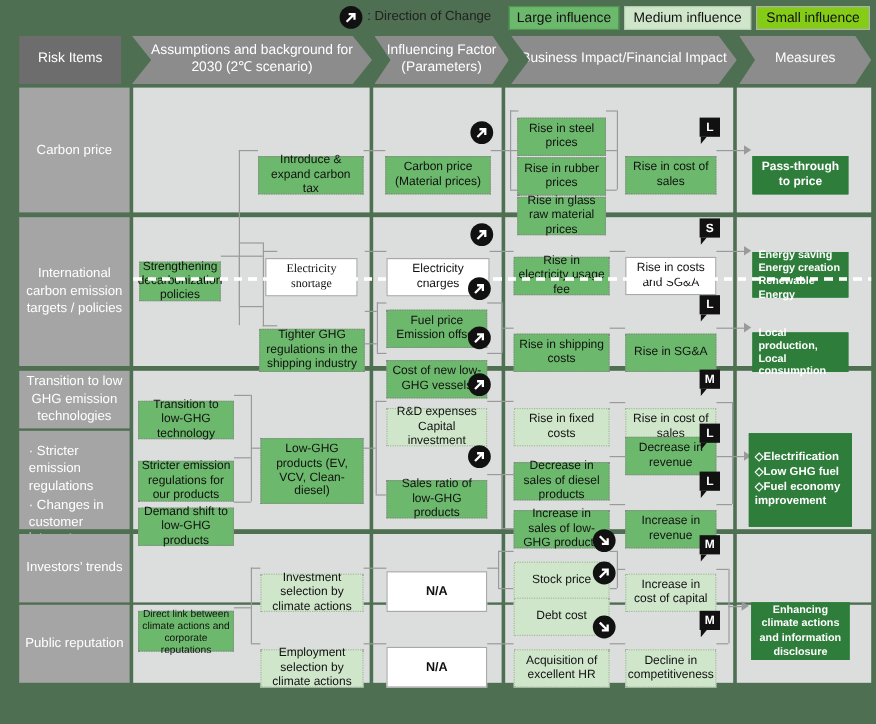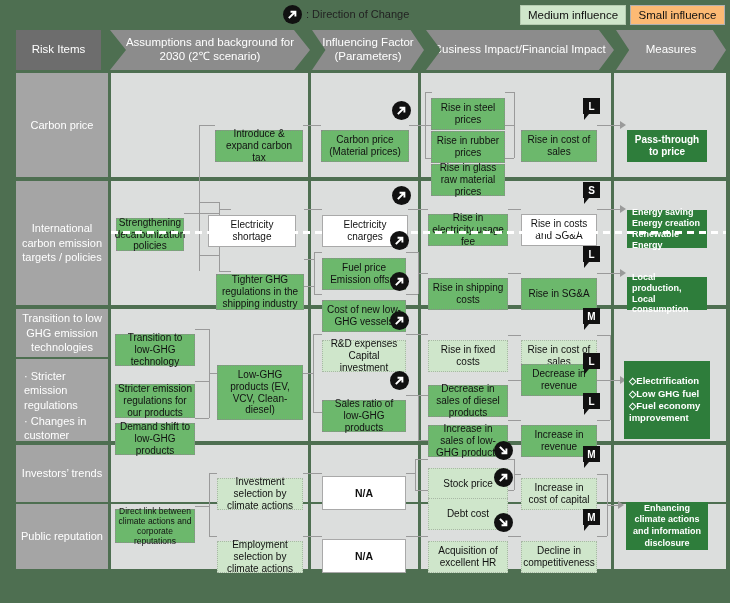--- a/index.html
+++ b/index.html
@@ -22,21 +22,21 @@
   .legend-text{
     position:absolute;left:306px;top:8px;font-size:11px;color:#222;white-space:nowrap;
   }
   .legend-chip{
     position:absolute;top:5px;height:20px;border:1px solid #9aa09a;
     display:flex;align-items:center;justify-content:center;
     font-size:11.5px;color:#111;box-sizing:border-box;
   }
   .chip-large{left:424px;width:92px;background:#6cb86c;border-color:#4f9a4f;}
   .chip-medium{left:520px;width:106px;background:#cfe6cb;border-color:#b5cbb1;}
-  .chip-small{left:630px;width:95px;background:#fdba74;border-color:#b0b0b0;}
+  .chip-small{left:630px;width:95px;background:#84cc16;border-color:#b0b0b0;}
 
   
   .hdr{
     position:absolute;top:30px;height:40px;background:#8c8c8c;
     color:#fff;display:flex;align-items:center;justify-content:center;text-align:center;
     font-size:11.5px;line-height:1.2;box-sizing:border-box;
   }
   .hdr.plain{background:#6d6d6d;}
   .hdr span{position:relative;z-index:2;padding:0 6px;}
 
@@ -89,20 +89,21 @@
 
 <div id="root">
 
   <div class="legend">
     <div class="legend-arrow">
       <svg width="11" height="11" viewBox="0 0 11 11">
           <path d="M2.5 8.5 L8 3 M4.5 2.7 H8.4 V6.6" stroke="#fff" stroke-width="1.9" fill="none" stroke-linecap="square"></path>
         </svg>
     </div>
     <div class="legend-text">: Direction of Change</div>
+    <div class="legend-chip chip-large">Large influence</div>
     <div class="legend-chip chip-medium">Medium influence</div>
     <div class="legend-chip chip-small">Small influence</div>
   </div>
 
   <div class="hdr plain" style="left:16px;width:85px;">
       <span>Risk Items</span>
     </div>
 
   <div class="hdr" style="left:110px;width:200px;clip-path:polygon(0 0,92% 0,100% 50%,92% 100%,0 100%,8% 50%);">
        <span>Assumptions and background for 2030 (2℃ scenario)</span>
@@ -221,21 +222,21 @@
   <div class="ln lnv" style="left:199px;top:213px;height:58px;"></div>
   <div class="ln lnh" style="left:199px;top:202px;width:20px;"></div>
   <div class="ln lnv" style="left:219px;top:202px;height:70px;"></div>
   <div class="ln lnh" style="left:219px;top:209px;width:12px;"></div>
   <div class="ln lnh" style="left:219px;top:271px;width:12px;"></div>
 
   <div class="box b-green" style="left:116px;top:198px;width:68px;height:33px;">
       <span>Strengthening decarbonization policies</span>
     </div>
 
-  <div class="box b-white" style="left:208px;top:195px;width:88px;height:28px;">
+  <div class="box b-white" style="left:221px;top:195px;width:77px;height:28px;font-family:Liberation Serif, serif;">
       <span>Electricity shortage</span>
     </div>
   <div class="ln lnh" style="left:304px;top:209px;width:18px;"></div>
   <div class="box b-white" style="left:322px;top:195px;width:86px;height:28px;">
       <span>Electricity charges</span>
     </div>
   <div class="chg" style="left:392px;top:186px;">
     <svg width="11" height="11" viewBox="0 0 11 11">
         <path d="M2.5 8.5 L8 3 M4.5 2.7 H8.4 V6.6" stroke="#fff" stroke-width="1.9" fill="none" stroke-linecap="square"></path>
       </svg>

